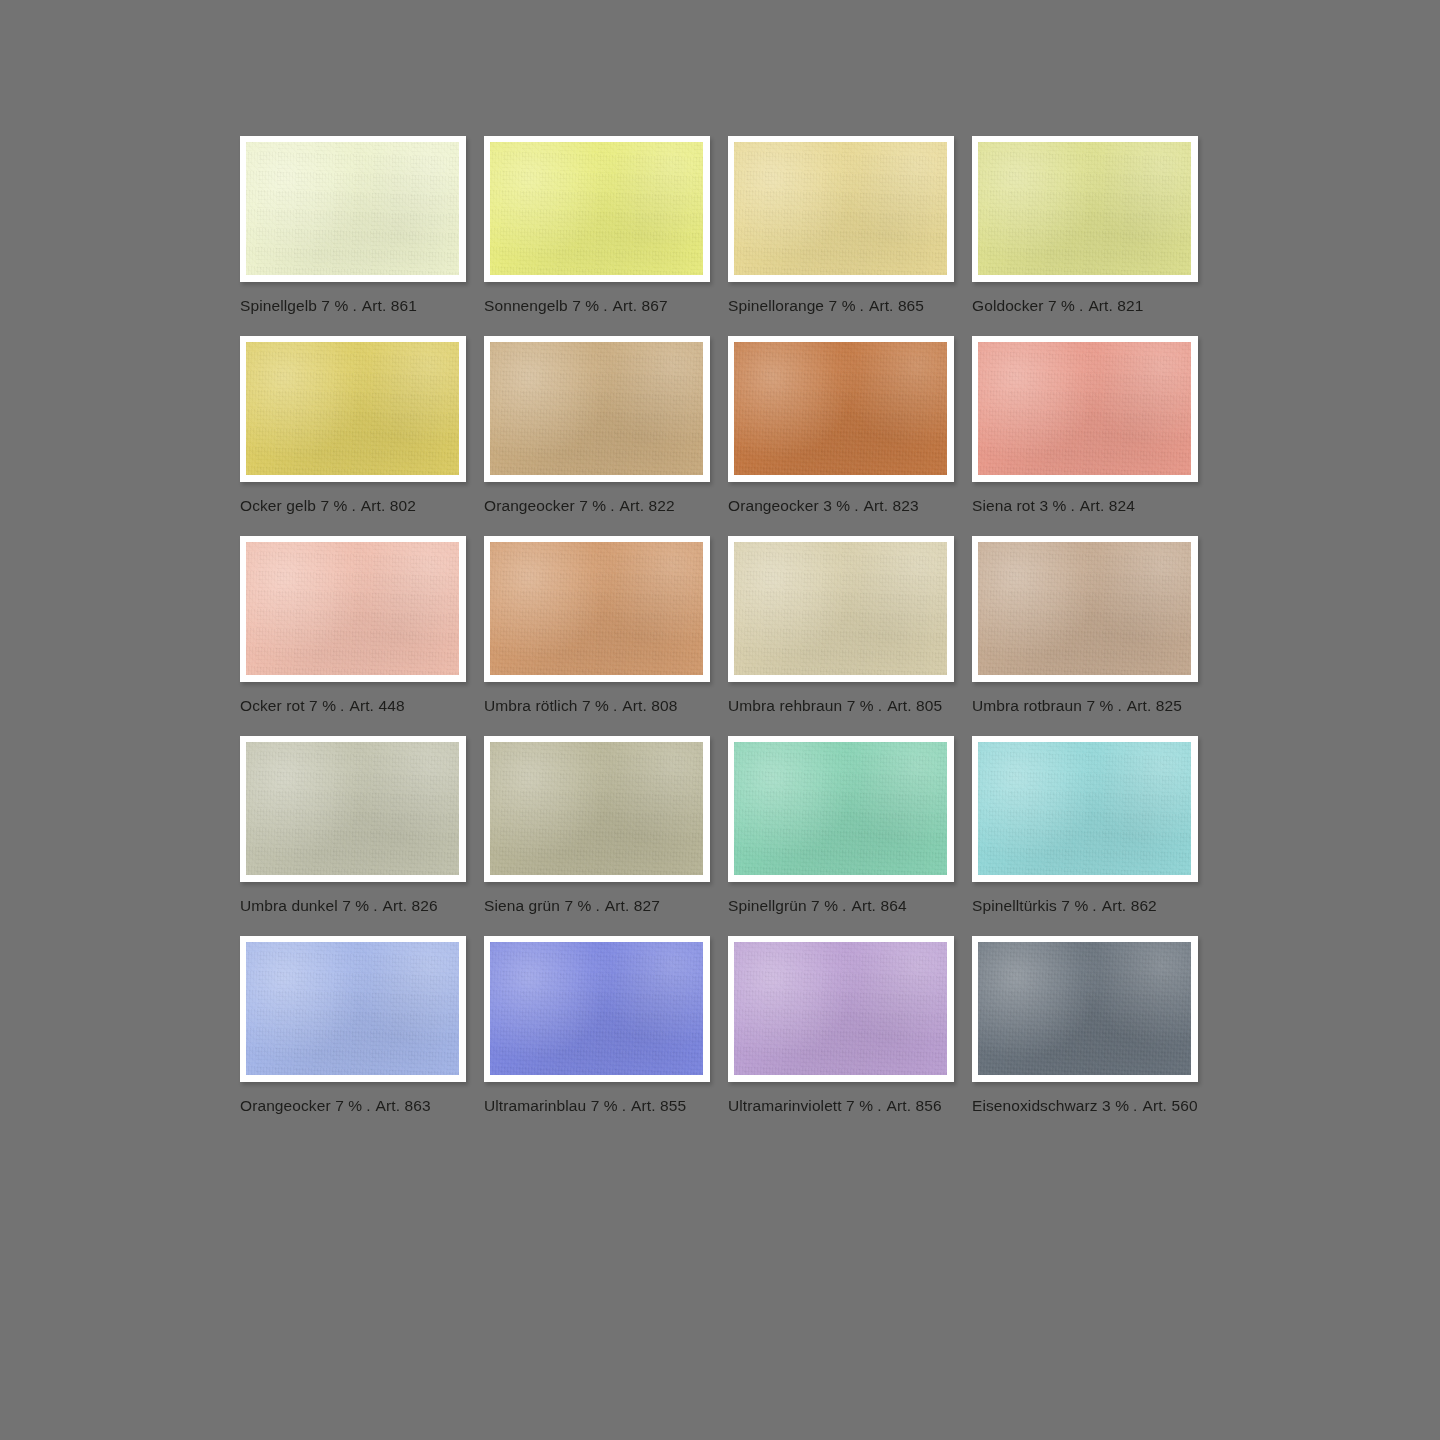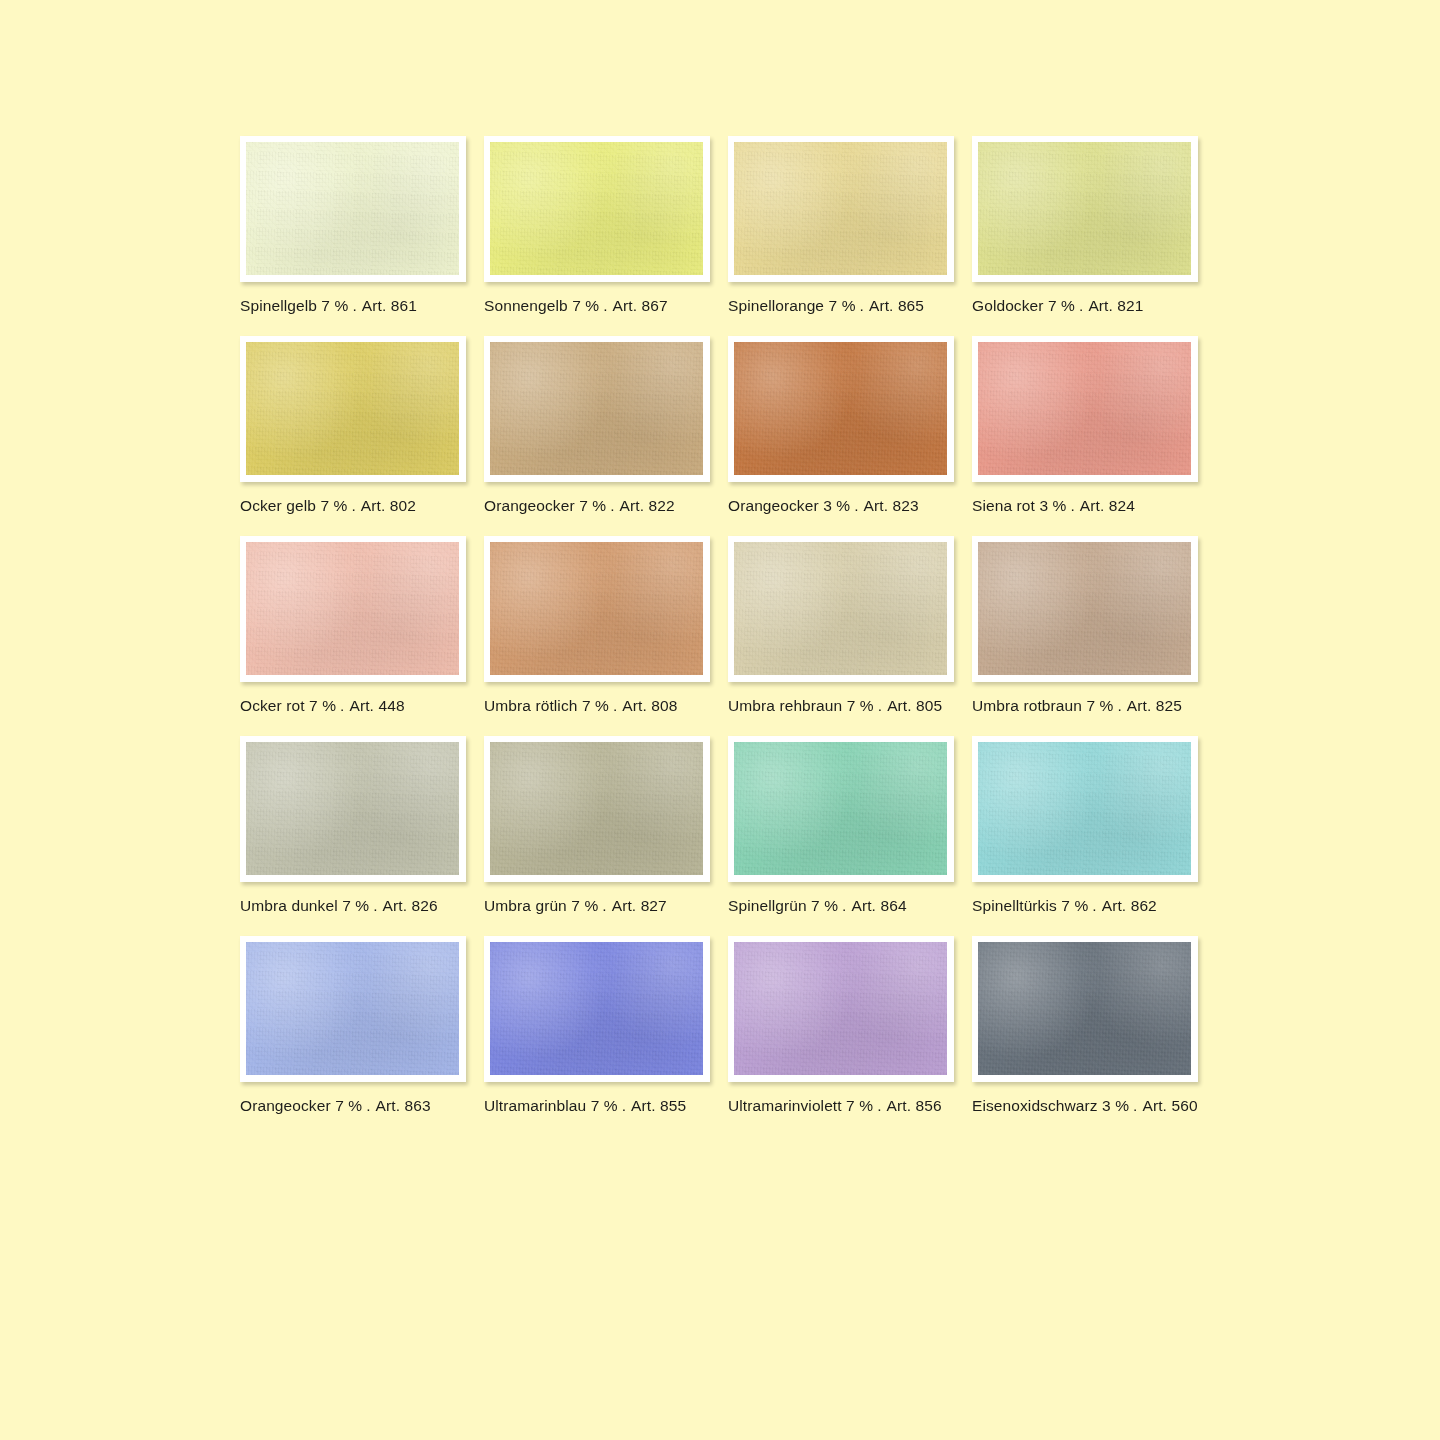--- a/index.html
+++ b/index.html
@@ -90,21 +90,21 @@
   .swatch-label .sep {
     padding: 0 3px 0 4px;
   }
   .swatch-label .art {
     padding-left: 2px;
   }
 </style>
 </head>
 <body>
 
-<div id="page" style="background: #fef9c3;">
+<div id="page" style="background: #737373;">
   <div id="swatch-grid">
       <div class="swatch-cell">
         <div class="swatch-frame">
           <div class="swatch-patch" style="background-color: rgb(238, 243, 206);"></div>
         </div>
         <div class="swatch-label" style="color: rgb(29, 29, 27);"><span>Spinellgelb</span> <span>7 %</span><span class="sep">.</span><span class="art">Art.</span> <span>861</span></div>
       </div>
       <div class="swatch-cell">
         <div class="swatch-frame">
           <div class="swatch-patch" style="background-color: rgb(233, 237, 126);"></div>
@@ -174,21 +174,21 @@
       <div class="swatch-cell">
         <div class="swatch-frame">
           <div class="swatch-patch" style="background-color: rgb(194, 195, 174);"></div>
         </div>
         <div class="swatch-label" style="color: rgb(29, 29, 27);"><span>Umbra dunkel</span> <span>7 %</span><span class="sep">.</span><span class="art">Art.</span> <span>826</span></div>
       </div>
       <div class="swatch-cell">
         <div class="swatch-frame">
           <div class="swatch-patch" style="background-color: rgb(184, 181, 151);"></div>
         </div>
-        <div class="swatch-label" style="color: rgb(29, 29, 27);"><span>Umbra grün</span> <span>7 %</span><span class="sep">.</span><span class="art">Art.</span> <span>827</span></div>
+        <div class="swatch-label" style="color: rgb(29, 29, 27);"><span>Siena grün</span> <span>7 %</span><span class="sep">.</span><span class="art">Art.</span> <span>827</span></div>
       </div>
       <div class="swatch-cell">
         <div class="swatch-frame">
           <div class="swatch-patch" style="background-color: rgb(134, 210, 179);"></div>
         </div>
         <div class="swatch-label" style="color: rgb(29, 29, 27);"><span>Spinellgrün</span> <span>7 %</span><span class="sep">.</span><span class="art">Art.</span> <span>864</span></div>
       </div>
       <div class="swatch-cell">
         <div class="swatch-frame">
           <div class="swatch-patch" style="background-color: rgb(146, 215, 216);"></div>

